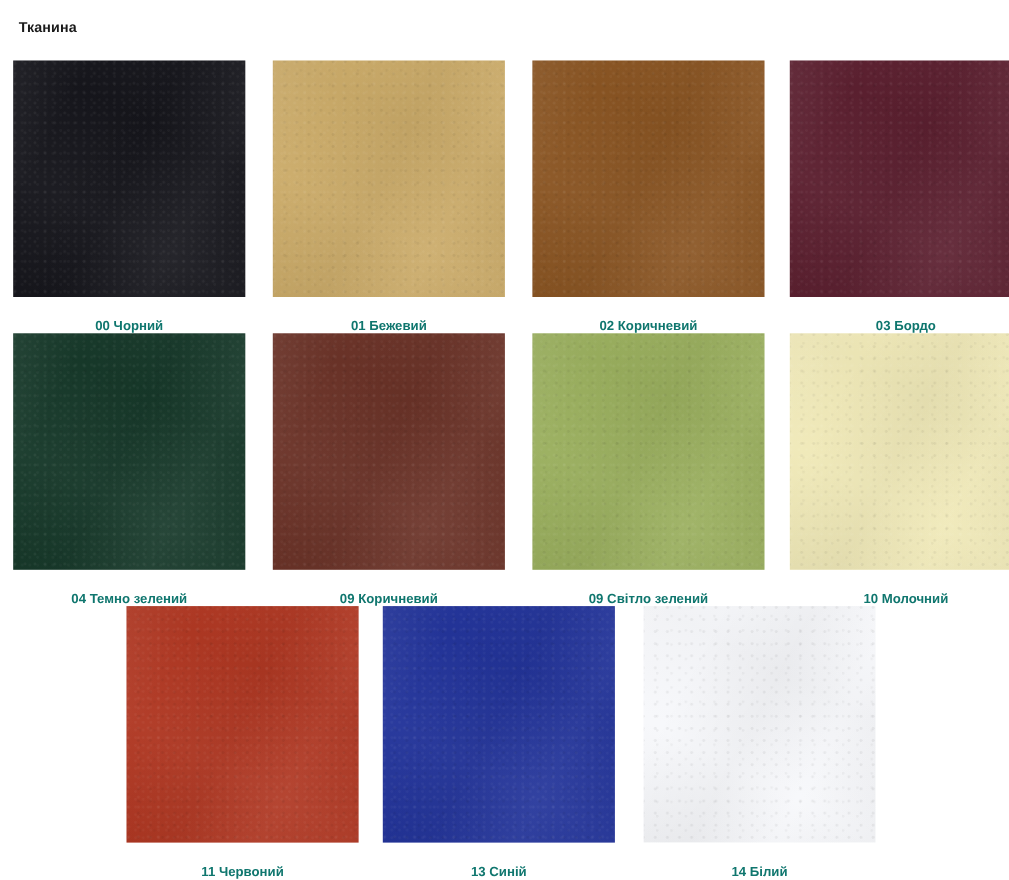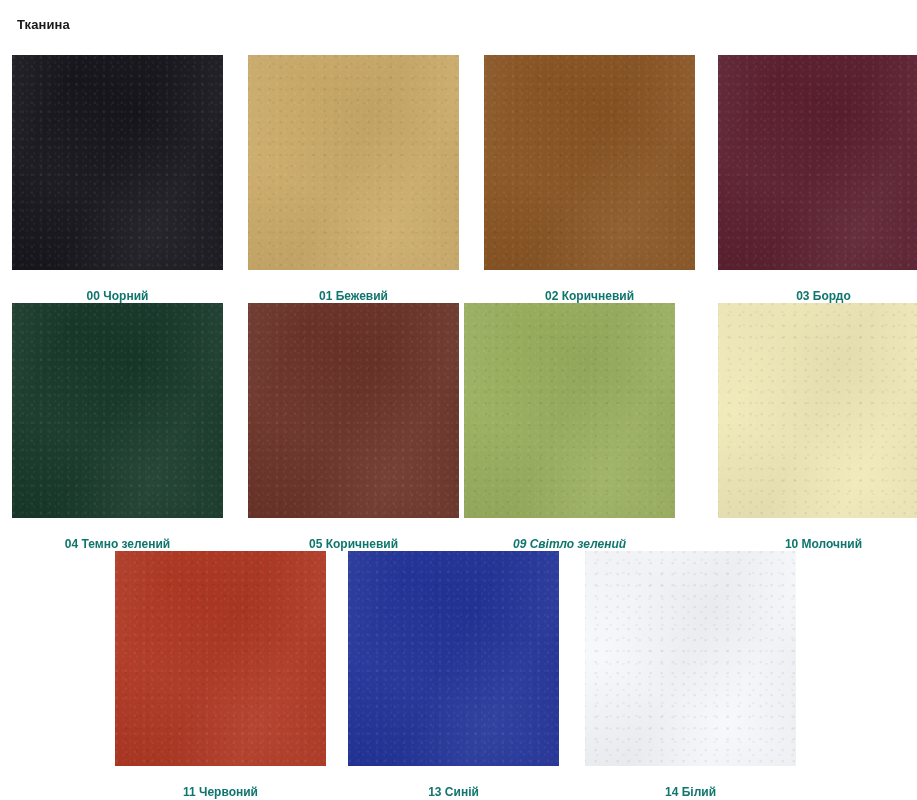--- a/index.html
+++ b/index.html
@@ -110,23 +110,23 @@
       </div>
     </div>
 
     <div class="swatch-row">
       <div class="swatch-cell" style="left: 0px;">
         <div class="swatch-chip" style="background-color: rgb(23, 57, 42);"></div>
         <div class="swatch-label">04 Темно зелений</div>
       </div>
       <div class="swatch-cell" style="left: 236px;">
         <div class="swatch-chip" style="background-color: rgb(107, 51, 40);"></div>
-        <div class="swatch-label">05 Коричневий</div>
+        <div class="swatch-label">09 Коричневий</div>
       </div>
-      <div class="swatch-cell" style="left: 452px; font-style: italic;">
+      <div class="swatch-cell" style="left: 472px;">
         <div class="swatch-chip" style="background-color: rgb(154, 175, 94);"></div>
         <div class="swatch-label">09 Світло зелений</div>
       </div>
       <div class="swatch-cell" style="left: 706px;">
         <div class="swatch-chip" style="background-color: rgb(240, 233, 184);"></div>
         <div class="swatch-label">10 Молочний</div>
       </div>
     </div>
 
     <div class="swatch-row">

